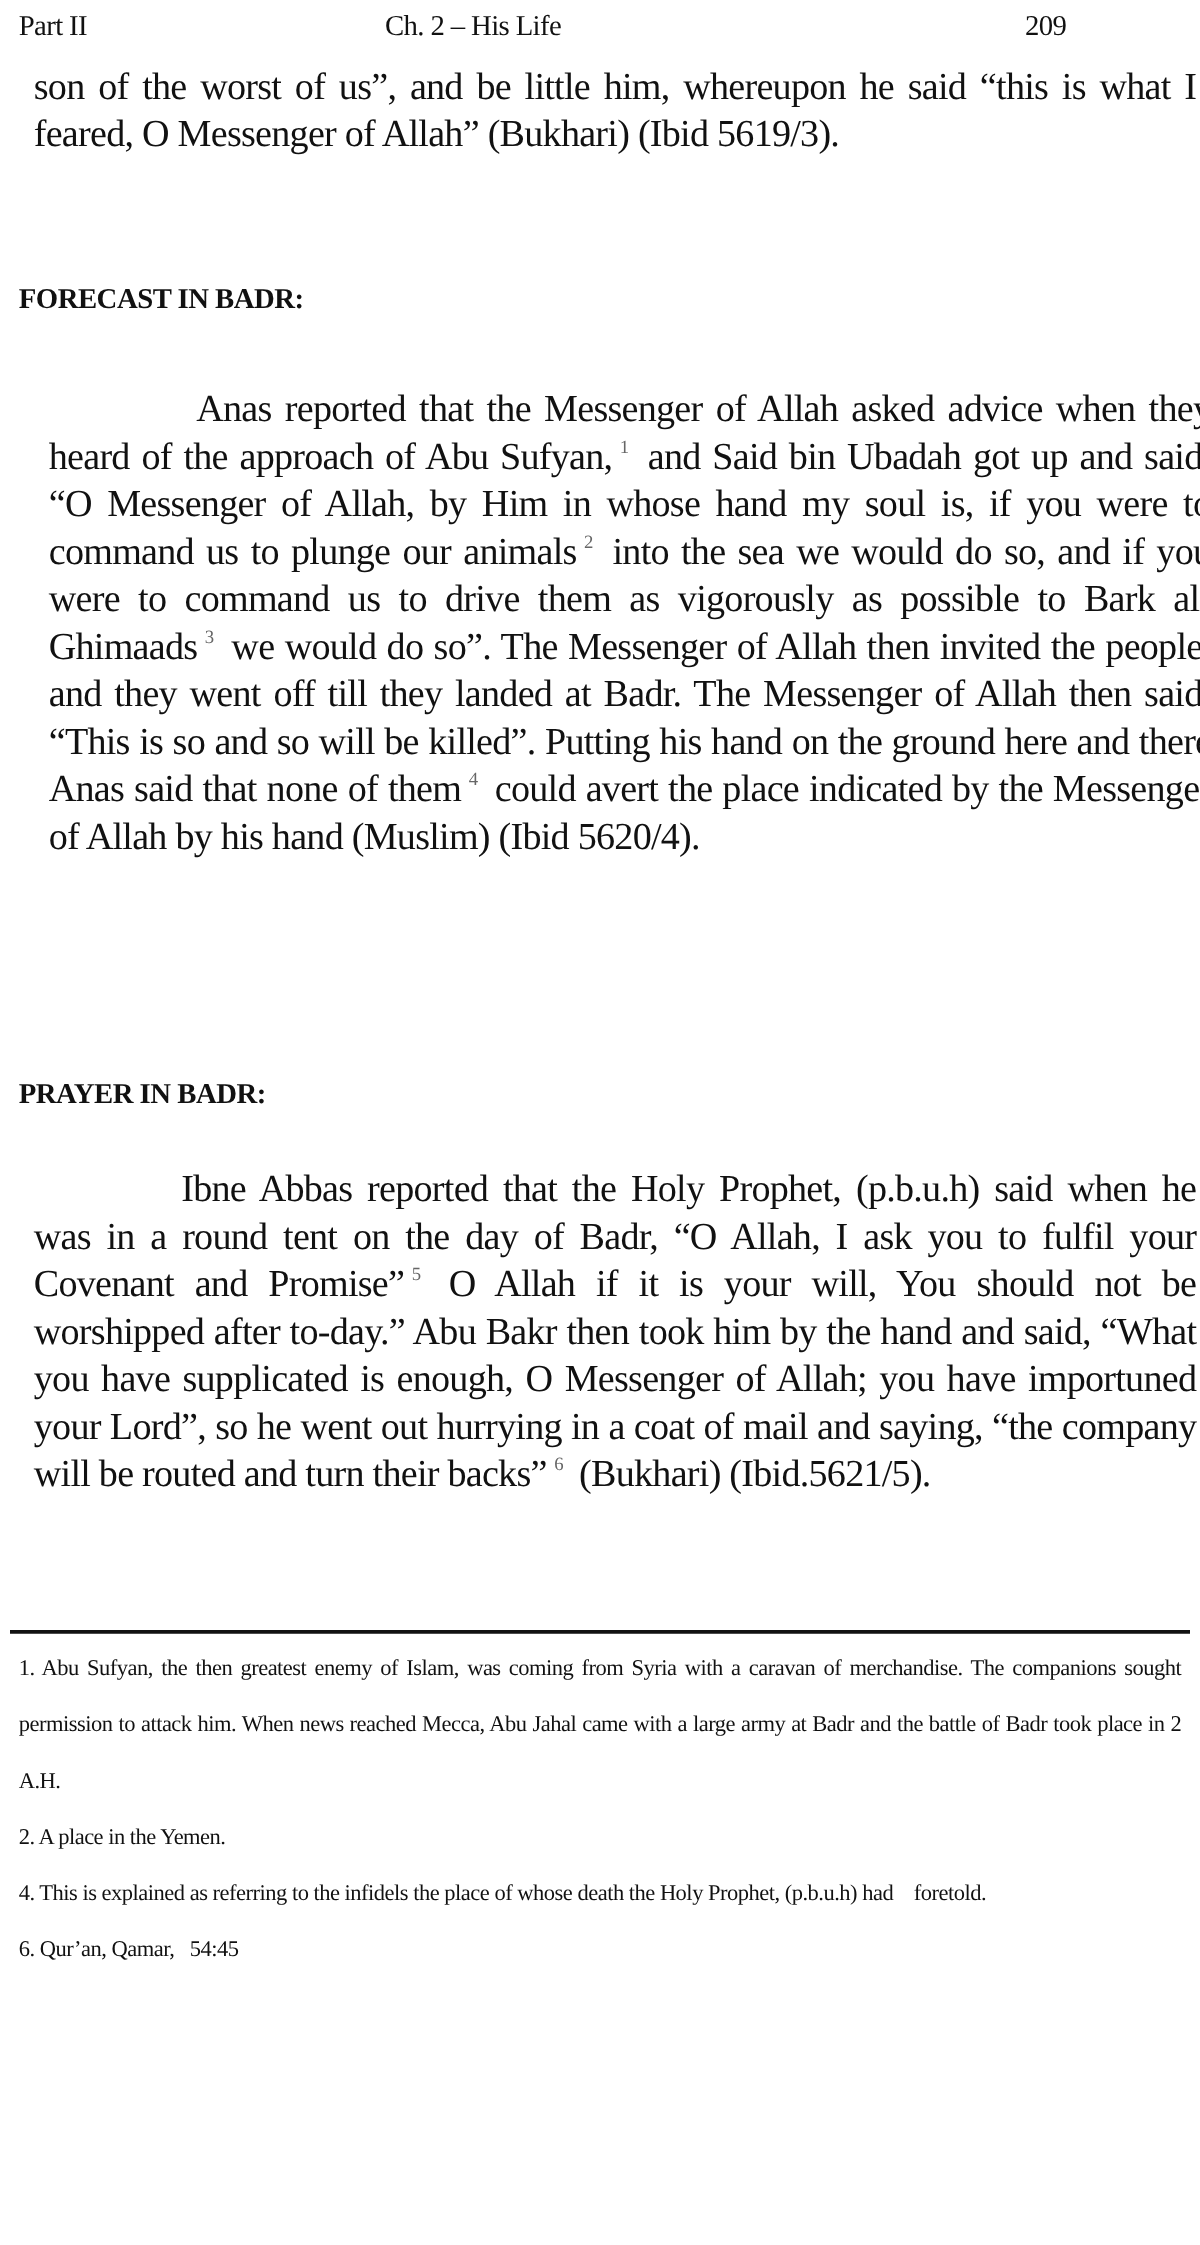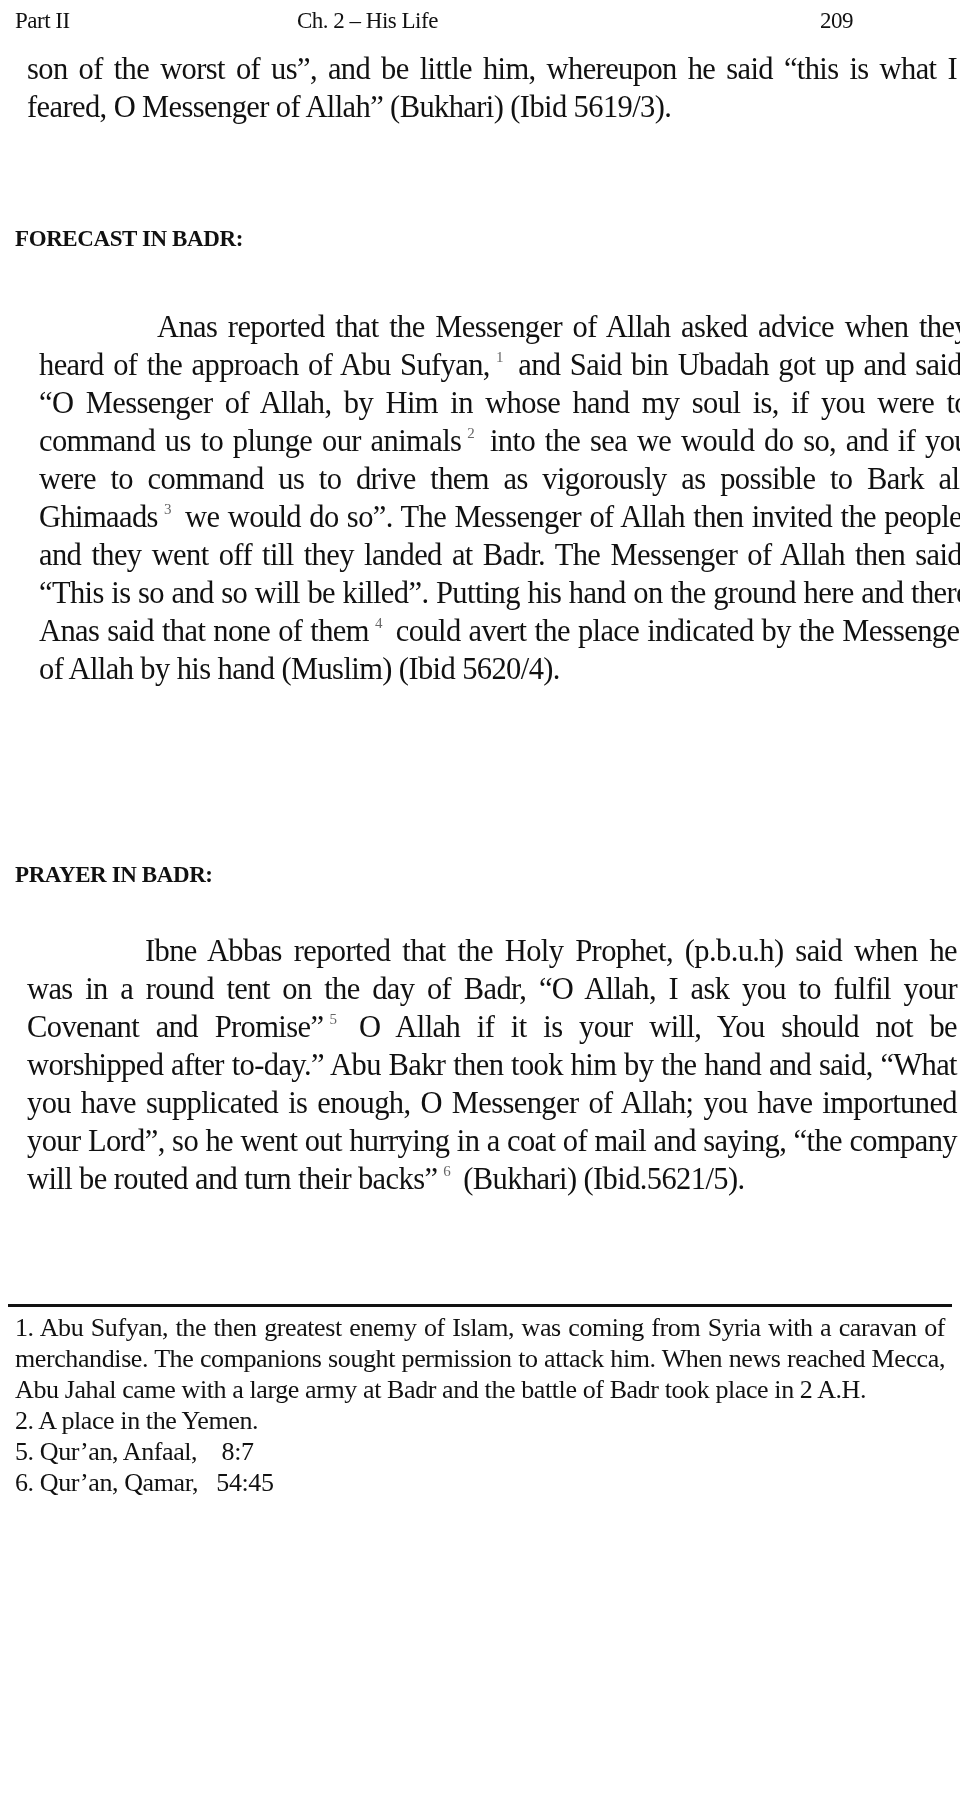--- a/index.html
+++ b/index.html
@@ -23,21 +23,21 @@
       height: 40px;
       font-size: 23px;
       letter-spacing: -0.5px;
     }
     .page-header span {
       position: absolute;
       top: 0;
       white-space: nowrap;
     }
     .hdr-part { left: 15px; }
-    .hdr-chapter { left: 297px; }
+    .hdr-chapter { left: 308px; }
     .hdr-page { left: 820px; }
 
     .body-text {
       position: absolute;
       left: 27px;
       width: 930px;
       font-size: 30.5px;
       line-height: 38px;
       text-align: justify;
       letter-spacing: -0.6px;
@@ -64,22 +64,22 @@
       width: 944px;
       top: 1304px;
       height: 3px;
       background: #111111;
     }
     .footnotes {
       position: absolute;
       left: 15px;
       top: 1312px;
       width: 930px;
-      font-size: 26px;
-      line-height: 31px;
+      font-size: 18px;
+      line-height: 45px;
       letter-spacing: -0.4px;
     }
     .footnote {
       text-align: justify;
     }
     .fn-short { text-align: left; }
   </style>
 </head>
 <body>
 
@@ -107,15 +107,15 @@
   <span>Ibne Abbas reported that the Holy Prophet, (p.b.u.h) said when he was in a round tent on the day of Badr, “O Allah, I ask you to fulfil your Covenant and Promise”</span><span class="sup">5</span>
   <span>O Allah if it is your will, You should not be worshipped after to-day.” Abu Bakr then took him by the hand and said, “What you have supplicated is enough, O Messenger of Allah; you have importuned your Lord”, so he went out hurrying in a coat of mail and saying, “the company will be routed and turn their backs”</span><span class="sup">6</span>
   <span>(Bukhari) (Ibid.5621/5).</span>
 </p>
 
 <div class="footnote-rule"></div>
 
 <div class="footnotes">
   <div class="footnote">1. Abu Sufyan, the then greatest enemy of Islam, was coming from Syria with a caravan of merchandise. The companions sought permission to attack him. When news reached Mecca,   Abu Jahal came with a large army at Badr and the battle of Badr took place in 2 A.H.</div>
   <div class="footnote fn-short">2. A place in the Yemen.</div>
-  <div class="footnote fn-short" style="white-space:pre;">5. Qur’an, Anfaal,    8:7</div>
+  <div class="footnote" style="white-space:pre-wrap;">4. This is explained as referring to the infidels the place of whose death the Holy Prophet, (p.b.u.h) had    foretold.</div>
   <div class="footnote fn-short" style="white-space:pre;">6. Qur’an, Qamar,   54:45</div>
 </div>
 
 </body></html>

